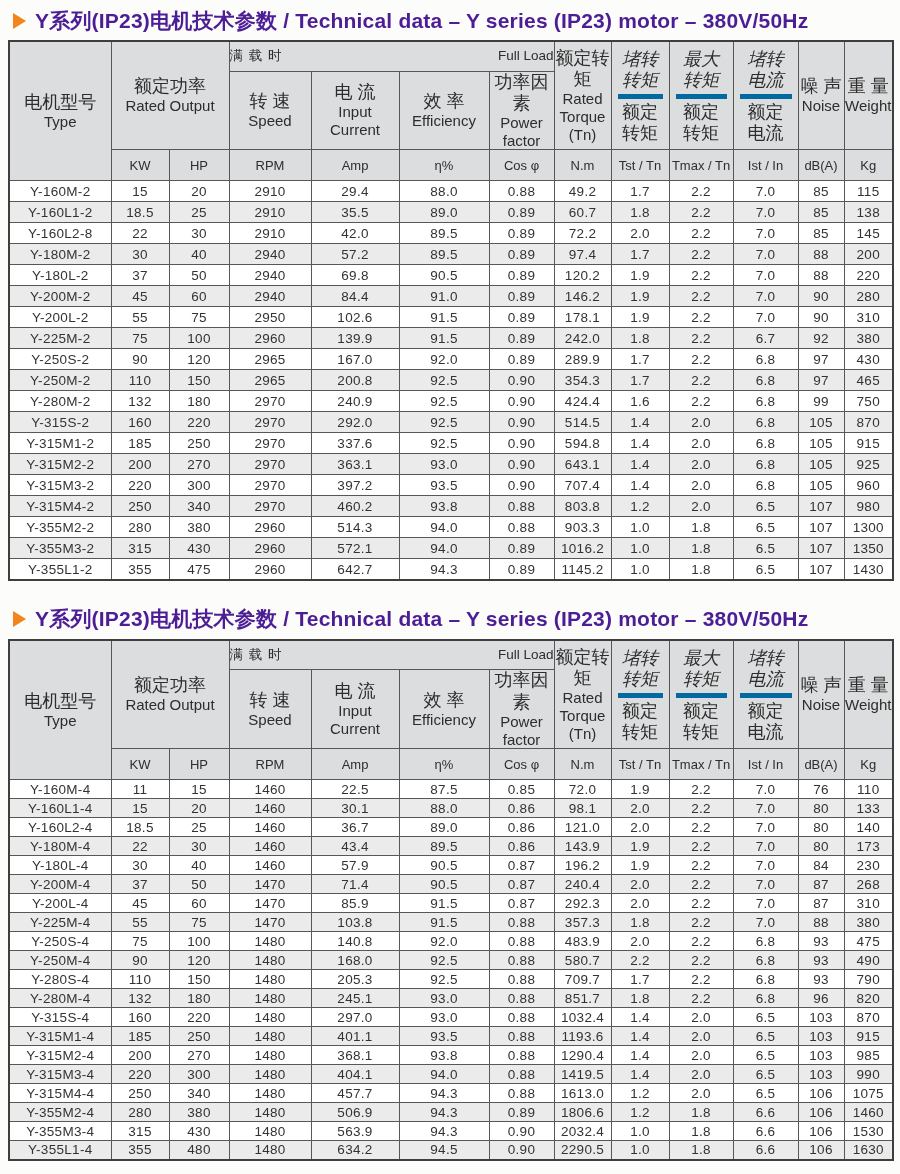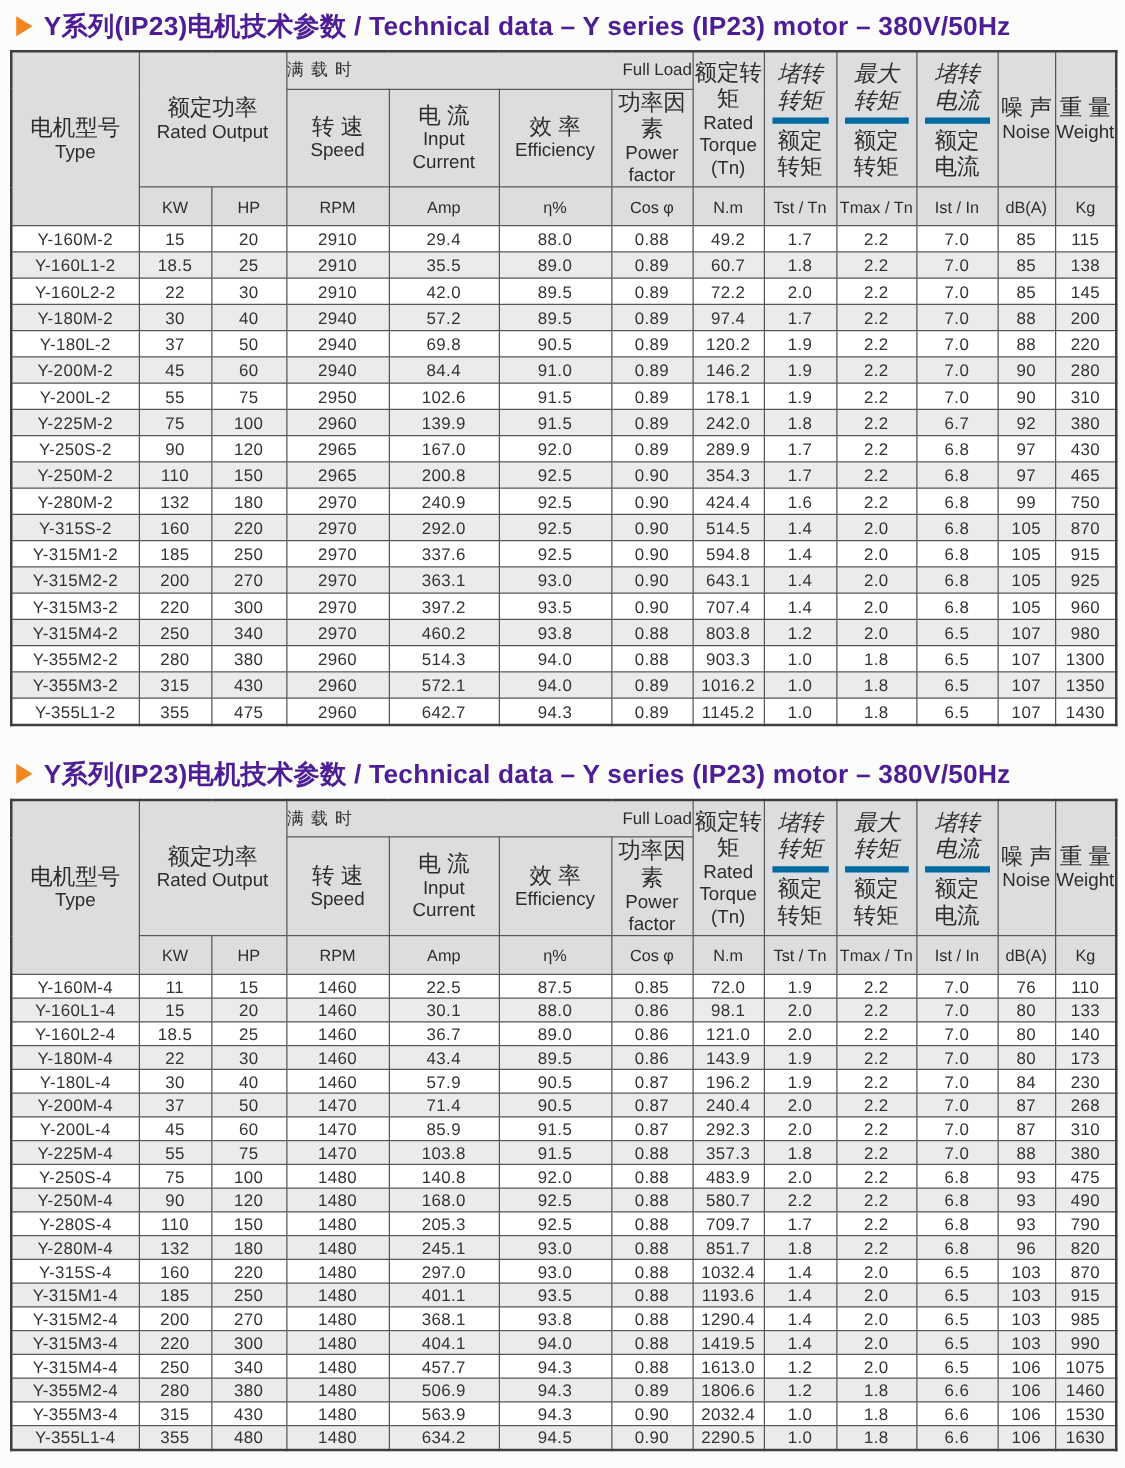--- a/index.html
+++ b/index.html
@@ -164,21 +164,21 @@
             <td>89.0</td>
             <td>0.89</td>
             <td>60.7</td>
             <td>1.8</td>
             <td>2.2</td>
             <td>7.0</td>
             <td>85</td>
             <td>138</td>
           </tr>
           <tr>
-            <td class="type-cell">Y-160L2-2</td>
+            <td class="type-cell">Y-160L2-8</td>
             <td>22</td>
             <td>30</td>
             <td>2910</td>
             <td>42.0</td>
             <td>89.5</td>
             <td>0.89</td>
             <td>72.2</td>
             <td>2.0</td>
             <td>2.2</td>
             <td>7.0</td>

